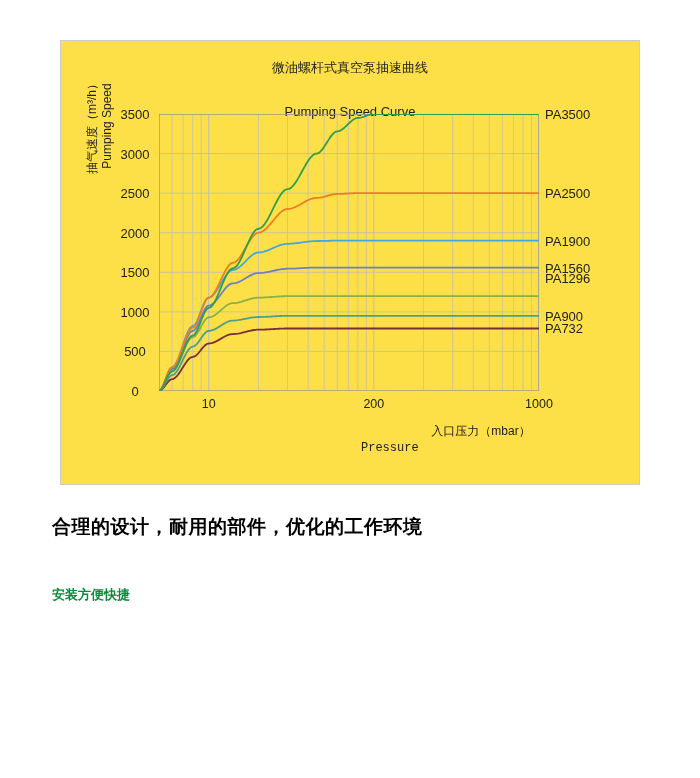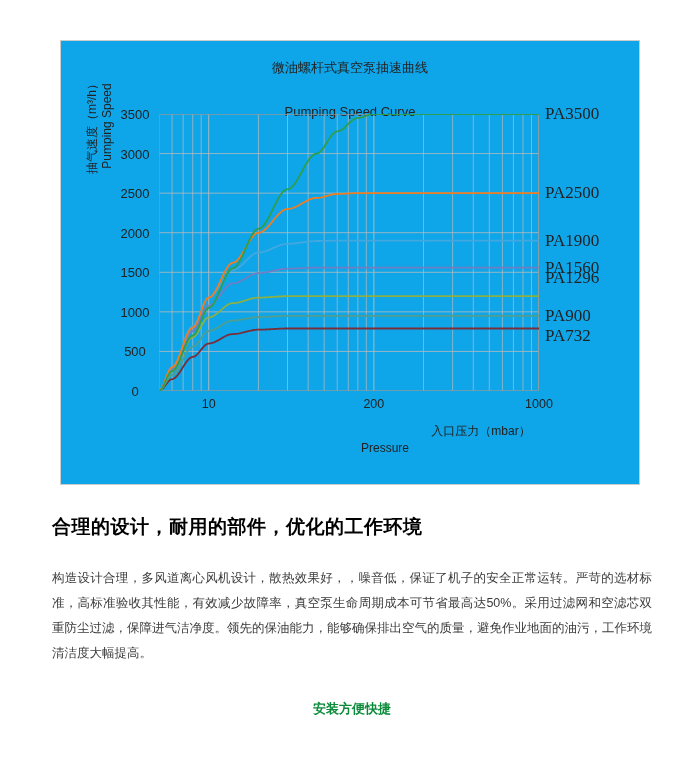--- a/index.html
+++ b/index.html
@@ -17,21 +17,21 @@
   }
 
   
   #chart-panel {
     position: absolute;
     left: 60px;
     top: 40px;
     width: 580px;
     height: 445px;
     border: 1px solid #cccccc;
-    background: #0ea5e9;
+    background: #fde047;
     box-sizing: border-box;
   }
 
   #chart-title {
     position: absolute;
     top: 18px;
     left: 0;
     width: 100%;
     text-align: center;
     line-height: 1.45;
@@ -111,37 +111,36 @@
     position: absolute;
     left: 300px;
     top: 382px;
     width: 240px;
     font-size: 12px;
     color: #222;
     line-height: 1.45;
     text-align: left;
   }
   #x-axis-caption .cn { display: block; text-align: center; }
-  #x-axis-caption .en { display: block; }
+  #x-axis-caption .en { display: block; font-family: Liberation Mono, monospace; }
 
   #series-labels {
     position: absolute;
     left: 484px;
     top: 73px;
     width: 92px;
     height: 290px;
   }
   .series-label {
     position: absolute;
     left: 0;
-    font-size: 17px;
+    font-size: 13px;
     color: #222;
     white-space: nowrap;
     transform: translateY(-50%);
-    font-family: Liberation Serif, serif;
   }
 
   
   #content {
     position: absolute;
     left: 52px;
     top: 515px;
     width: 600px;
   }
   #heading-main {
@@ -156,22 +155,21 @@
     font-size: 12.5px;
     color: #3a3a3a;
     line-height: 2.0;
     margin: 0;
     text-align: justify;
   }
   #heading-sub {
     color: #0b8a3a;
     font-size: 13px;
     font-weight: bold;
-    margin: 34px 0 10px 0;
-    text-align: center;
+    margin: 46px 0 10px 0;
   }
 </style>
 </head>
 <body>
 
 <div id="chart-panel">
 
   <div id="chart-title">
     <span class="cn">微油螺杆式真空泵抽速曲线</span>
     <span class="en">Pumping Speed Curve</span>
@@ -252,21 +250,20 @@
     <span class="en">Pressure</span>
   </div>
 
   <div id="series-labels">
       <div class="series-label" style="top: 0px;">PA3500</div>
       <div class="series-label" style="top: 79.1429px;">PA2500</div>
       <div class="series-label" style="top: 126.629px;">PA1900</div>
       <div class="series-label" style="top: 153.537px;">PA1560</div>
       <div class="series-label" style="top: 164px;">PA1296</div>
       <div class="series-label" style="top: 201.814px;">PA900</div>
-      <div class="series-label" style="top: 222px; text-align: center;">PA732</div>
+      <div class="series-label" style="top: 214px; text-align: center;">PA732</div>
     </div>
 </div>
 
 <div id="content">
   <h2 id="heading-main">合理的设计，耐用的部件，优化的工作环境</h2>
-  <p class="body-para">构造设计合理，多风道离心风机设计，散热效果好，，噪音低，保证了机子的安全正常运转。严苛的选材标准，高标准验收其性能，有效减少故障率，真空泵生命周期成本可节省最高达50%。采用过滤网和空滤芯双重防尘过滤，保障进气洁净度。领先的保油能力，能够确保排出空气的质量，避免作业地面的油污，工作环境清洁度大幅提高。</p>
   <h3 id="heading-sub">安装方便快捷</h3>
 </div>
 
 </body></html>

